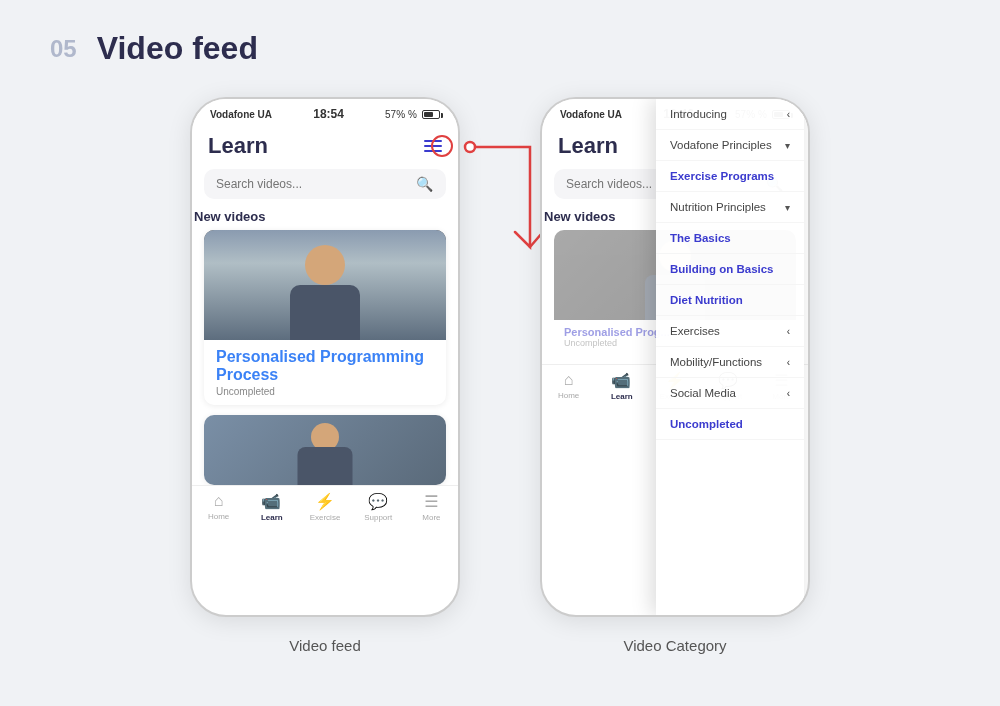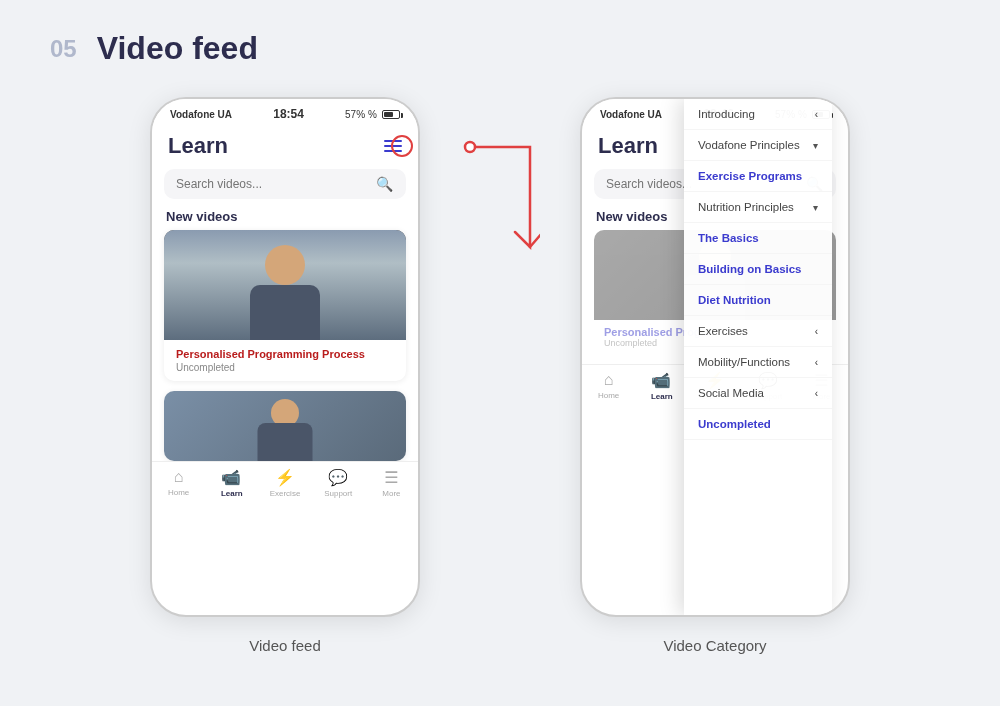--- a/index.html
+++ b/index.html
@@ -24,21 +24,20 @@
       font-weight: 700;
       color: #b0b8cc;
     }
     .page-title {
       font-size: 32px;
       font-weight: 800;
       color: #2d2d4e;
     }
     .mockups-row {
       display: flex;
-      gap: 40px;
       align-items: flex-start;
       justify-content: center;
       flex: 1;
       position: relative;
     }
     .mockup-wrapper {
       display: flex;
       flex-direction: column;
       align-items: center;
       gap: 12px;
@@ -136,21 +135,21 @@
       flex: 1;
       font-size: 12px;
       color: #0f766e;
       outline: none;
     }
     .search-icon-svg {
       color: #aaa;
       font-size: 14px;
     }
     .section-title {
-      padding: 2px 14px 6px;
+      padding: 2px 2px 6px;
       font-size: 13px;
       font-weight: 700;
       color: #2d2d4e;
     }
     .video-card {
       margin: 0 12px 10px;
       background: #fff;
       border-radius: 10px;
       box-shadow: 0 1px 6px rgba(0,0,0,0.08);
       overflow: hidden;
@@ -190,23 +189,23 @@
       transform: translateX(-50%);
       width: 70px;
       height: 55px;
       background: #4a5568;
       border-radius: 10px 10px 0 0;
     }
     .video-card-info {
       padding: 8px 12px;
     }
     .video-card-title {
-      font-size: 11px;
+      font-size: 16px;
       font-weight: 700;
-      color: #b91c1c;
+      color: #3b82f6;
     }
     .video-card-sub {
       font-size: 10px;
       color: #888;
       margin-top: 2px;
     }
     .video-thumb-small {
       height: 70px;
       background: linear-gradient(135deg, #7a8fa6 0%, #5a6a7a 100%);
       position: relative;
@@ -259,21 +258,21 @@
       color: #aaa;
     }
     .nav-label.active {
       color: #2d2d4e;
       font-weight: 600;
     }
     
     .phone-overlay {
       position: absolute;
       top: 0;
-      right: 16px;
+      right: 4px;
       width: 148px;
       height: 100%;
       background: rgba(255,255,255,0.96);
       box-shadow: -4px 0 20px rgba(0,0,0,0.15);
       display: flex;
       flex-direction: column;
       z-index: 10;
     }
     .menu-item {
       padding: 9px 14px;

